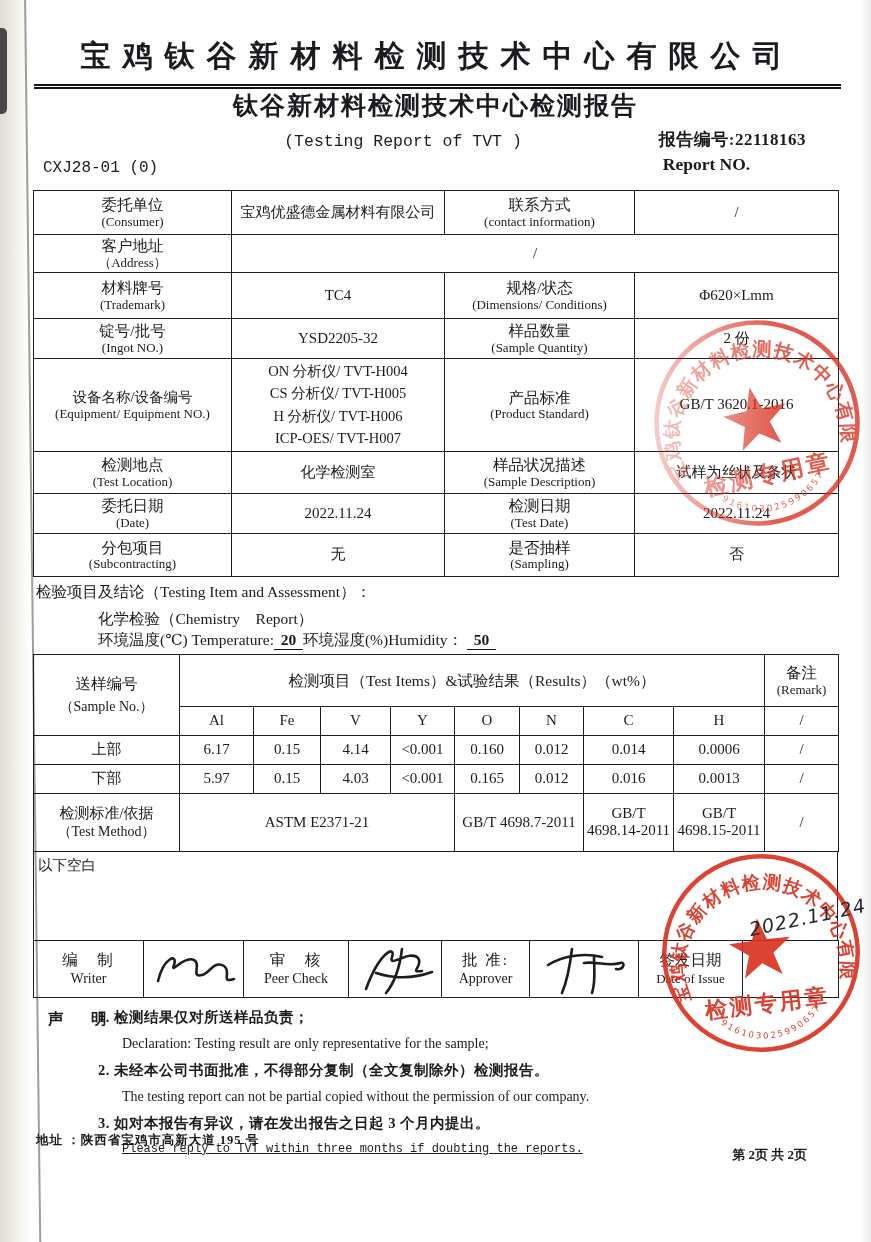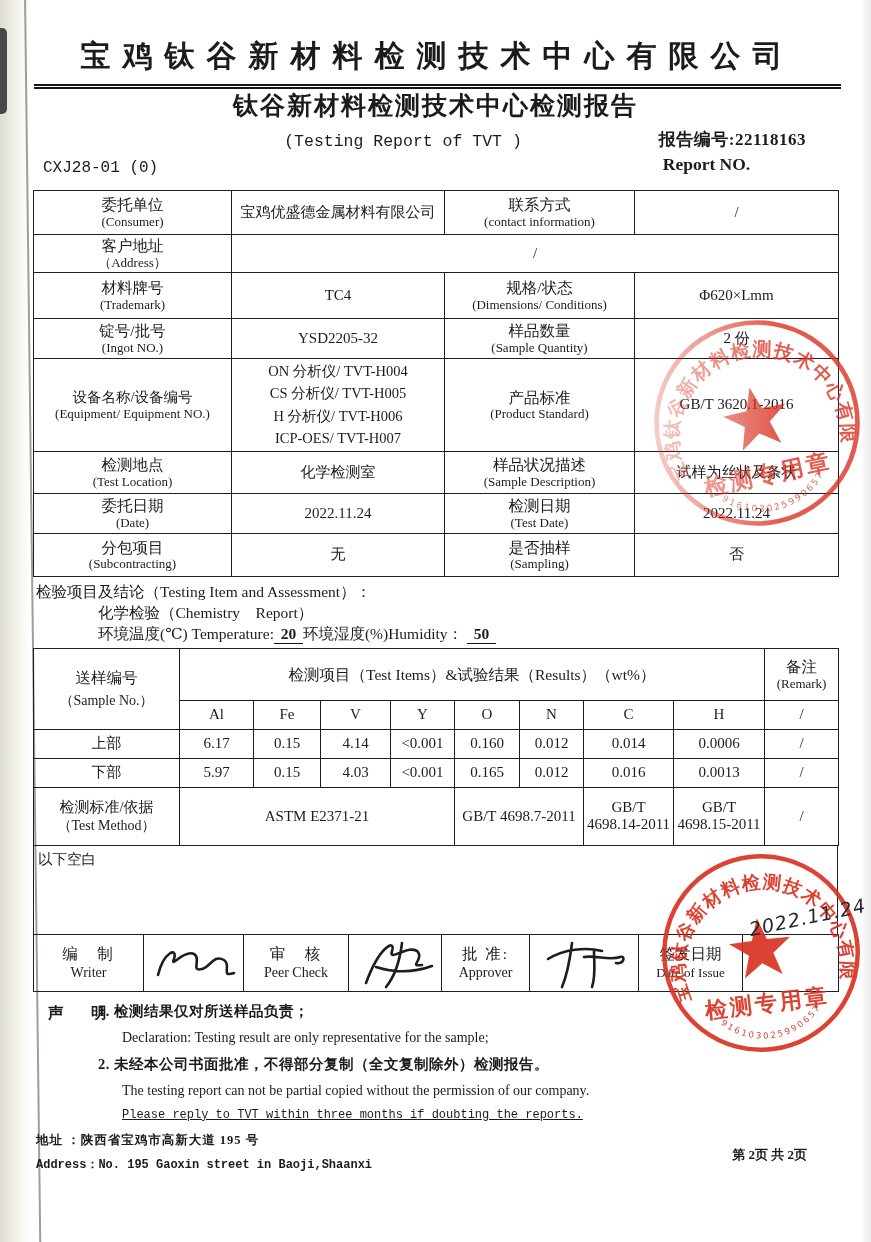--- a/index.html
+++ b/index.html
@@ -41,21 +41,21 @@
   table{border-collapse:collapse;table-layout:fixed;width:805px;margin-left:33px;}
   td{border:1.6px solid #1e1e22;text-align:center;vertical-align:middle;padding:1px 3px;
     overflow:visible;}
   .cn{font-size:15.5px;line-height:1.25;}
   .en{font-size:13px;line-height:1.15;}
   .val{font-size:15px;}
   .eq-lines div{font-size:14.5px;line-height:1.55;}
 
   
   .assess{margin:5px 0 3px 36px;font-size:15.5px;}
-  .assess .l1{margin-bottom:0;}
+  .assess .l1{margin-bottom:6px;}
   .assess .l2{display:flex;align-items:baseline;flex-direction:column;}
   .assess .env{margin-left:62px;}
   .uval{display:inline-block;min-width:25px;text-align:center;font-weight:bold;
     border-bottom:1.6px solid #111;padding:0 2px;}
 
   .blank-box{width:805px;margin-left:33px;height:88px;border:1.6px solid #1e1e22;
     border-top:none;border-bottom:none;box-sizing:border-box;
     font-size:14.5px;padding:4px 0 0 4px;}
 
   .sig-label-cn{font-size:15.5px;letter-spacing:2px;}
@@ -355,28 +355,28 @@
     </tbody>
       </table>
 
     <div class="decl">
       <div class="decl-label">声　明：</div>
       <div class="decl-items">
         <div class="decl-cn" style="margin-top:2px">1. 检测结果仅对所送样品负责；</div>
         <div class="decl-en">Declaration: Testing result are only representative for the sample;</div>
         <div class="decl-cn">2. 未经本公司书面批准，不得部分复制（全文复制除外）检测报告。</div>
         <div class="decl-en">The testing report can not be partial copied without the permission of our company.</div>
+        <div class="decl-cn">3. 如对本报告有异议，请在发出报告之日起 3 个月内提出。</div>
         <div class="decl-en mono">Please reply to TVT within three months if doubting the reports.</div>
       </div>
     </div>
   </div>
 
   <div class="addr">
     <div class="a-cn">地址 ：陕西省宝鸡市高新大道 195 号</div>
-    <div class="a-en">Address：No. 195 Gaoxin street in Baoji,Shaanxi</div>
   </div>
   <div class="pagenum">第 2页 共 2页</div>
 
   <div class="hand-date">2022.11.24</div>
 
   <svg class="stamp stamp-top" viewBox="0 0 230 230">
     <circle cx="115" cy="115" r="108" fill="none" stroke="#d92f1e" stroke-width="5"></circle>
     <defs>
       <path id="arc1" d="M 32,160 A 88,88 0 1 1 198,160" fill="none"></path>
       <path id="dig1" d="M 58,185 A 76,76 0 0 0 172,185" fill="none"></path>

